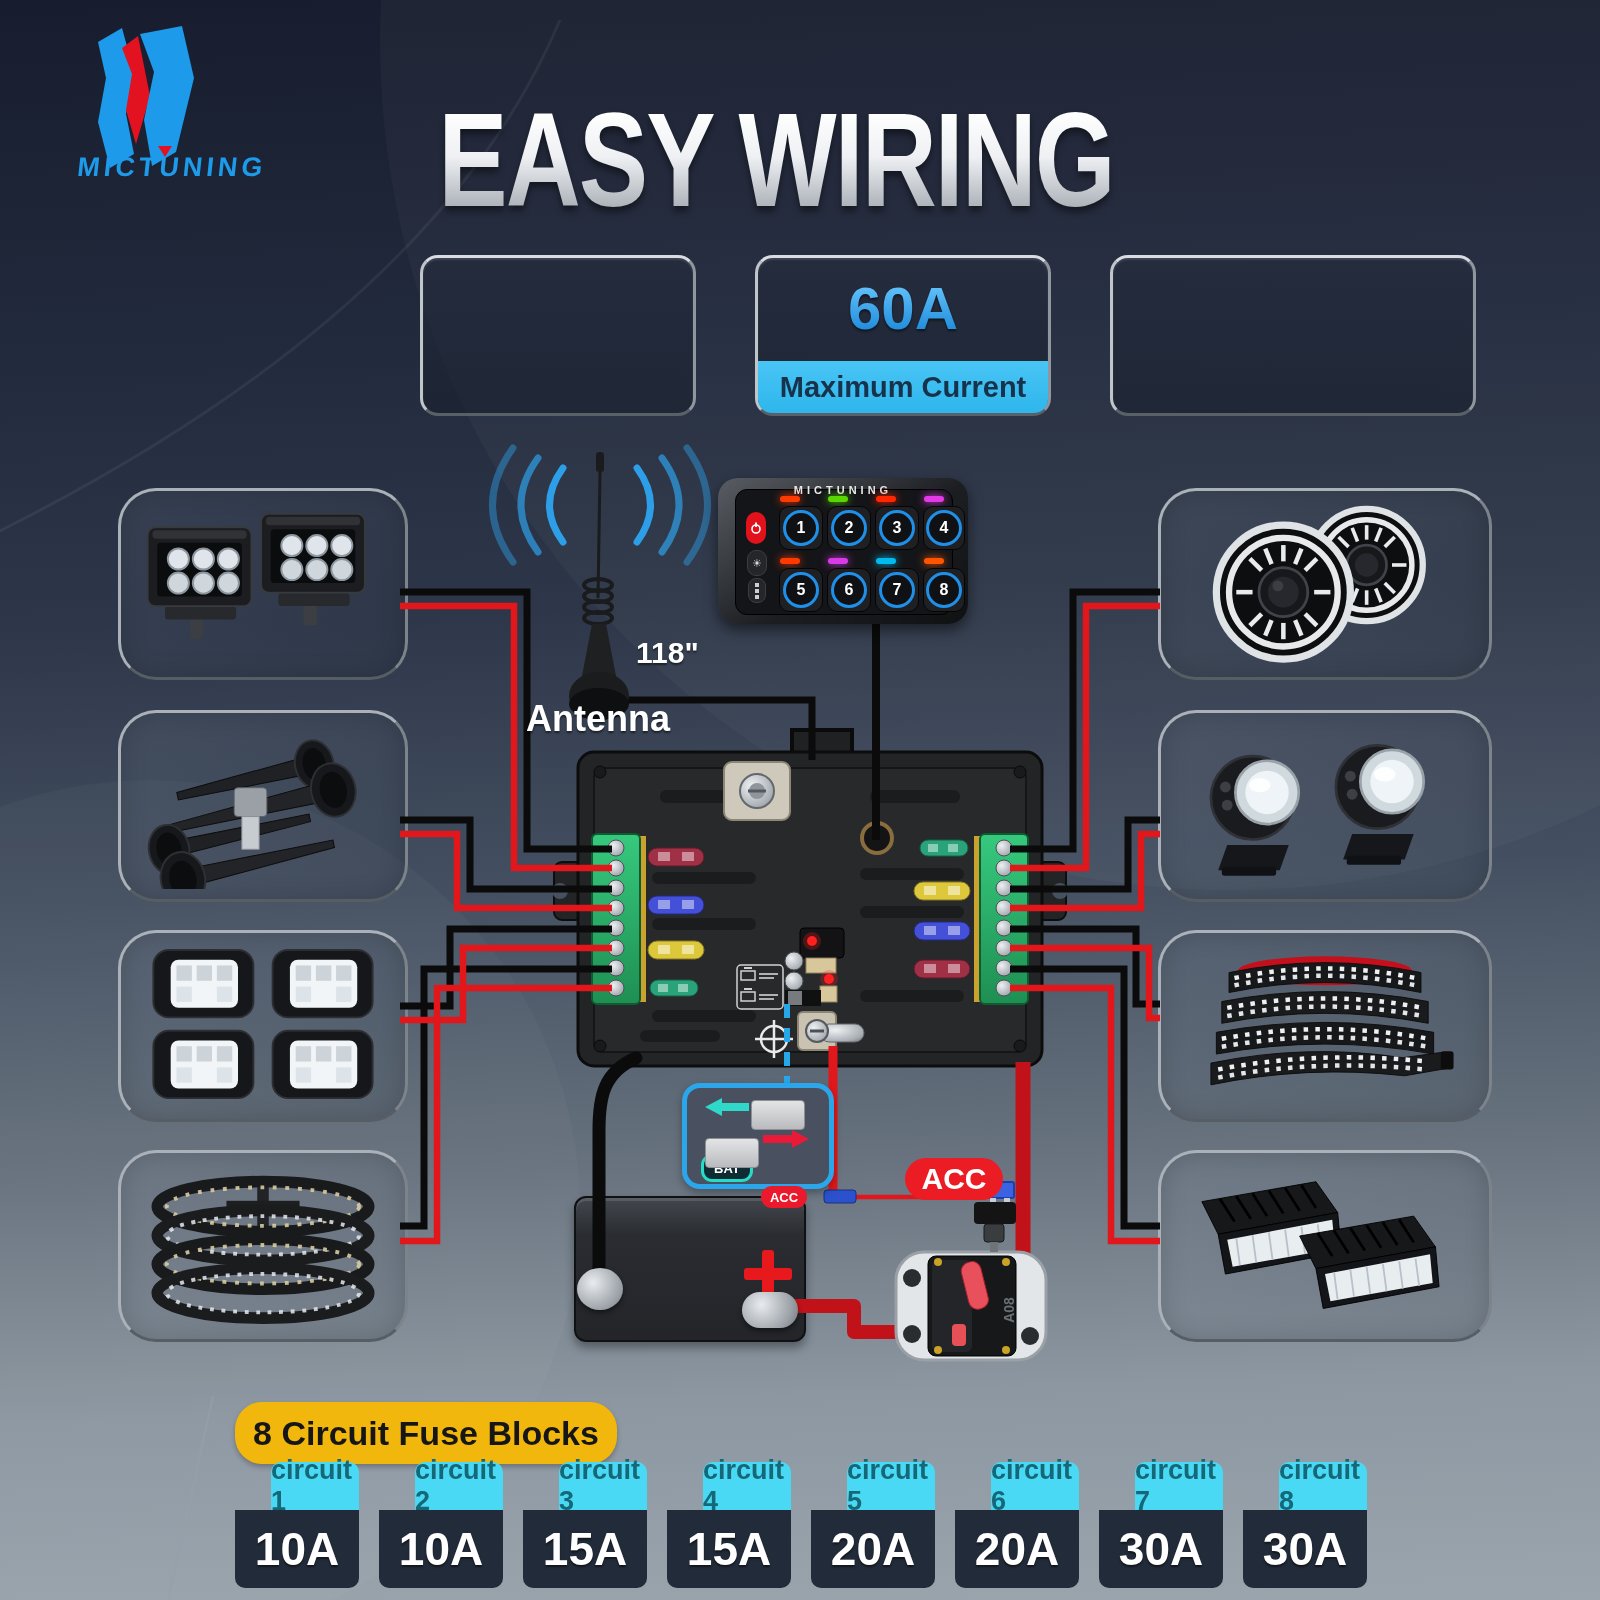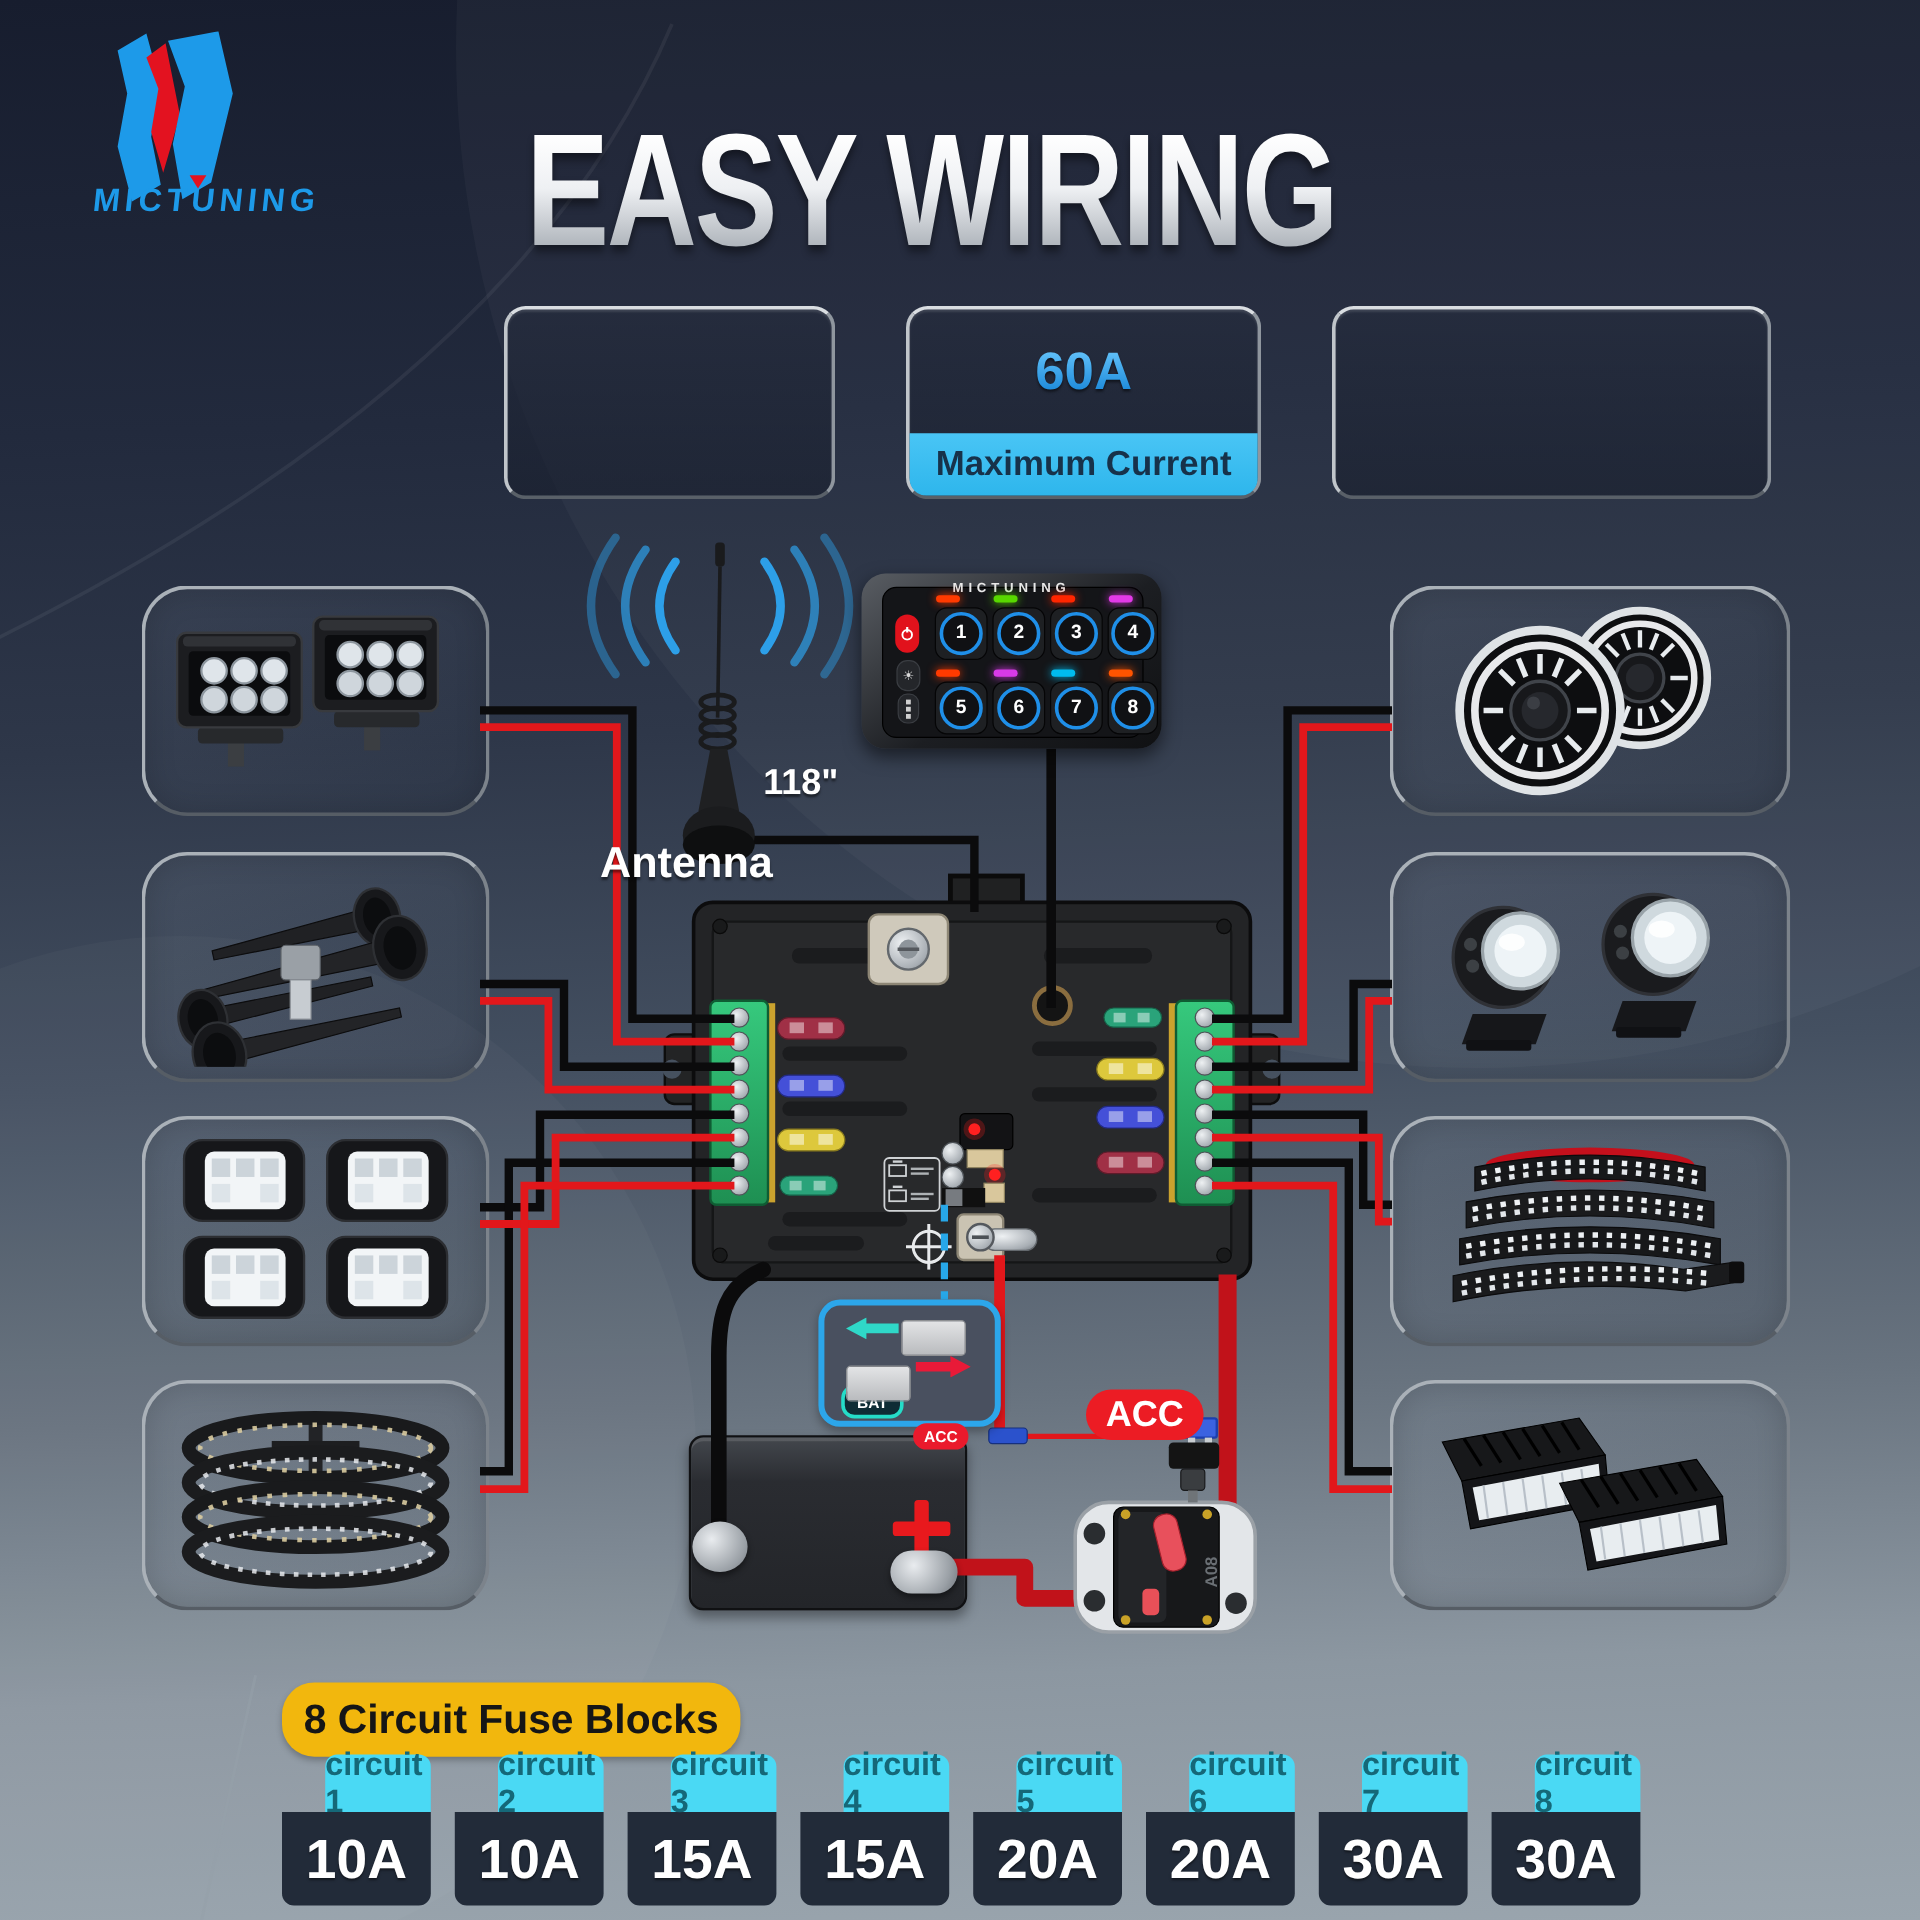--- a/index.html
+++ b/index.html
@@ -24,21 +24,21 @@
     box-shadow:inset 0 2px 2px rgba(255,255,255,.12);}
   .spec .vals{position:absolute;left:0;right:0;top:0;bottom:52px;display:flex;flex-direction:column;
     align-items:center;justify-content:center;line-height:1.08;}
   .spec .v{font-weight:800;letter-spacing:0;
     background:linear-gradient(180deg,var(--blue_value_top,#6ecbff),var(--blue_value_bottom,#0f7fd4));
     -webkit-background-clip:text;background-clip:text;color:transparent;
     filter:drop-shadow(0 2px 1px rgba(0,0,0,.5));white-space:nowrap;}
   .spec .band{position:absolute;left:0;right:0;bottom:0;height:52px;border-radius:0 0 14px 14px;
     background:linear-gradient(180deg,#49c5f5,var(--cyan_band,#2eb6ec));display:flex;align-items:center;justify-content:center;
     color:#17324a;font-weight:700;}
-  .s1 .v{font-size:60px;} .s2 .v{font-size:38px;} .s3 .v{font-size:44px;} .s4 .v{font-size:46px;}
+  .s1 .v{font-size:60px;} .s2 .v{font-size:38px;} .s3 .v{font-size:60px;} .s4 .v{font-size:46px;}
   .s1 .band{font-size:30px;} .s2 .band{font-size:30px;} .s3 .band{font-size:29px;} .s4 .band{font-size:29px;}
   
   .devbox{border:3px solid #aab1b8;border-bottom-color:#565d65;border-right-color:#7c838b;
     border-radius:38px;background:linear-gradient(155deg,rgba(130,142,158,.16),rgba(28,36,50,.14));
     box-shadow:inset 0 0 26px rgba(0,0,0,.16);display:flex;align-items:center;justify-content:center;}
   
   .heading-pill{left:235px;top:1402px;width:382px;height:62px;border-radius:27px;background:var(--yellow,#f2b70d);
     color:#161616;font-size:34px;font-weight:800;display:flex;align-items:center;justify-content:center;
     box-shadow:0 3px 5px rgba(0,0,0,.25);}
   .circuits{left:235px;top:1462px;display:flex;gap:20px;}
@@ -590,21 +590,21 @@
       <ellipse cx="598" cy="585" rx="14" ry="6"></ellipse>
         <ellipse cx="598" cy="596" rx="14" ry="6"></ellipse>
         <ellipse cx="598" cy="607" rx="14" ry="6"></ellipse>
         <ellipse cx="598" cy="618" rx="14" ry="6"></ellipse>
     </g>
     <polygon points="592,624 606,624 616,676 582,676" fill="#1f2022"></polygon>
     <ellipse cx="599" cy="696" rx="30" ry="24" fill="#1b1c1e"></ellipse>
     <ellipse cx="599" cy="704" rx="30" ry="16" fill="#0e0f10"></ellipse>
   </svg>
   <div class="abs wlabel" style="left:636px;top:636px;font-size:30px;">118"</div>
-  <div class="abs wlabel" style="left:500px;top:698px;font-size:36px;">Antenna</div>
+  <div class="abs wlabel" style="left:526px;top:698px;font-size:36px;">Antenna</div>
 
   <div class="abs panel">
     <div class="face"></div>
     <div class="brand" style="position:absolute;left:0;top:6px;width:100%;">MICTUNING</div>
     <div class="pwr" style="left:28px;top:34px;">
       <svg width="12" height="12" viewBox="0 0 12 12">
           <circle cx="6" cy="7" r="4" fill="none" stroke="#fff" stroke-width="1.6"></circle>
           <line x1="6" y1="0.5" x2="6" y2="5" stroke="#fff" stroke-width="1.8"></line>
         </svg>
     </div>

